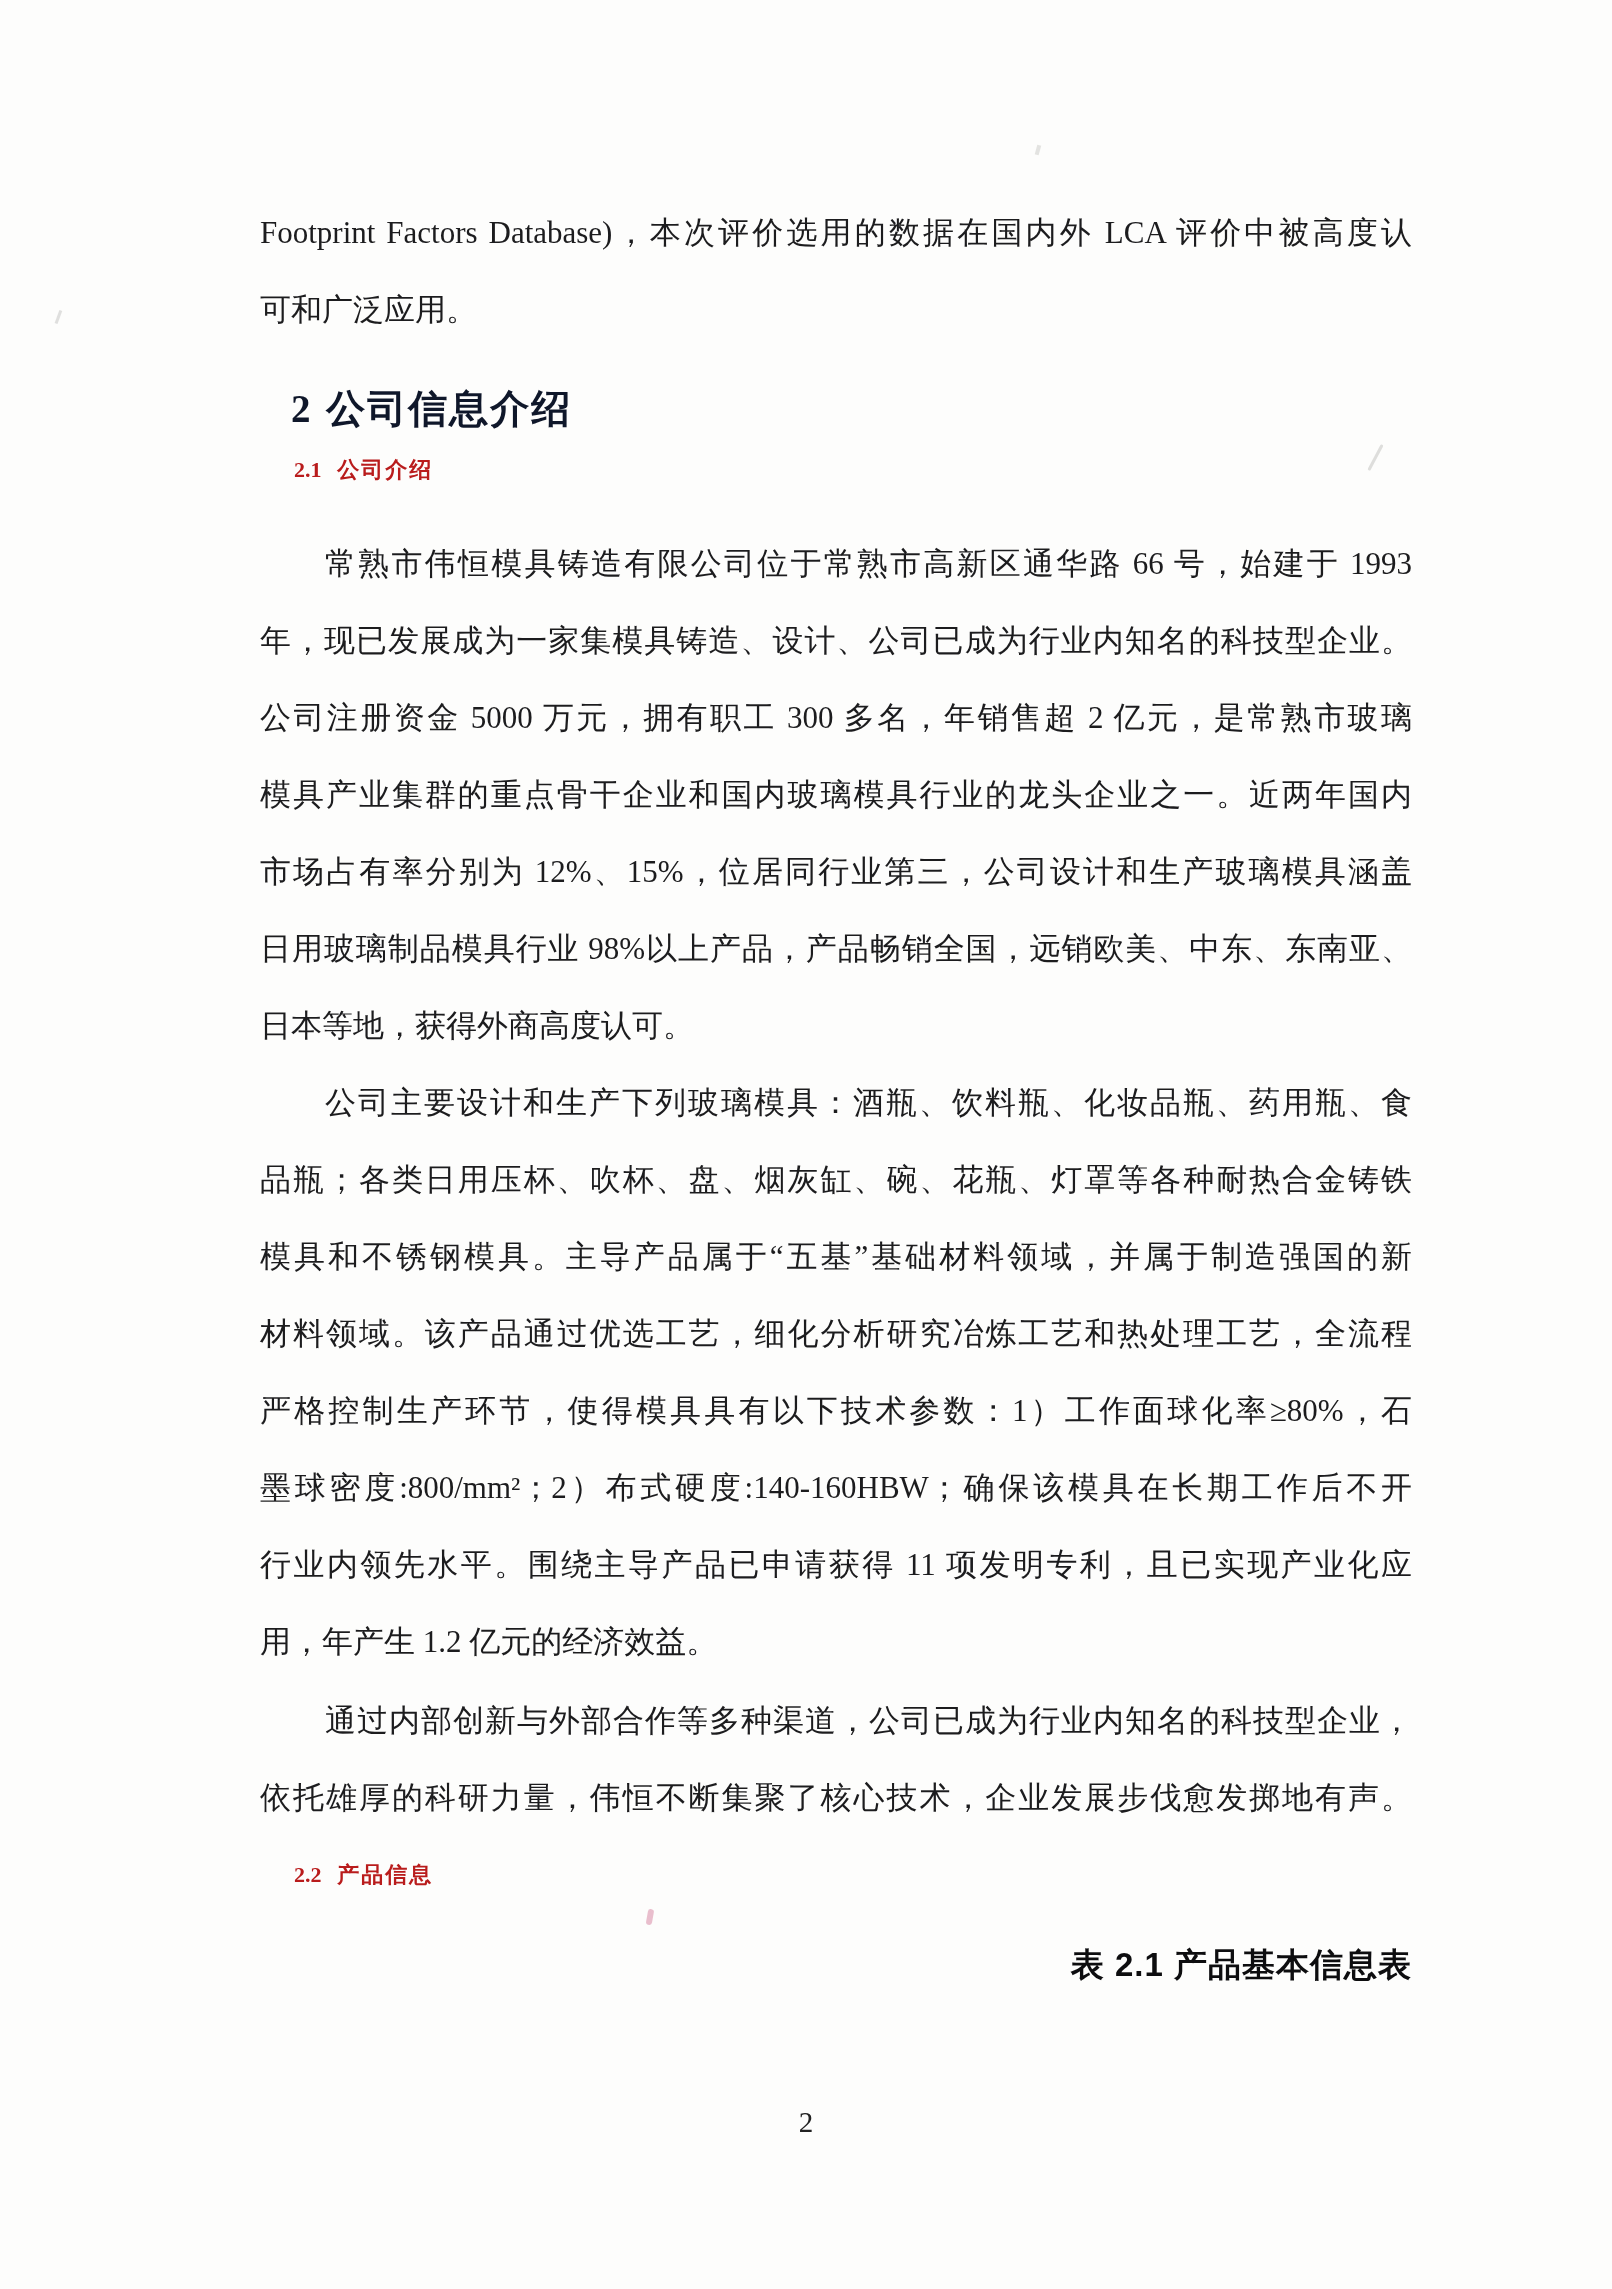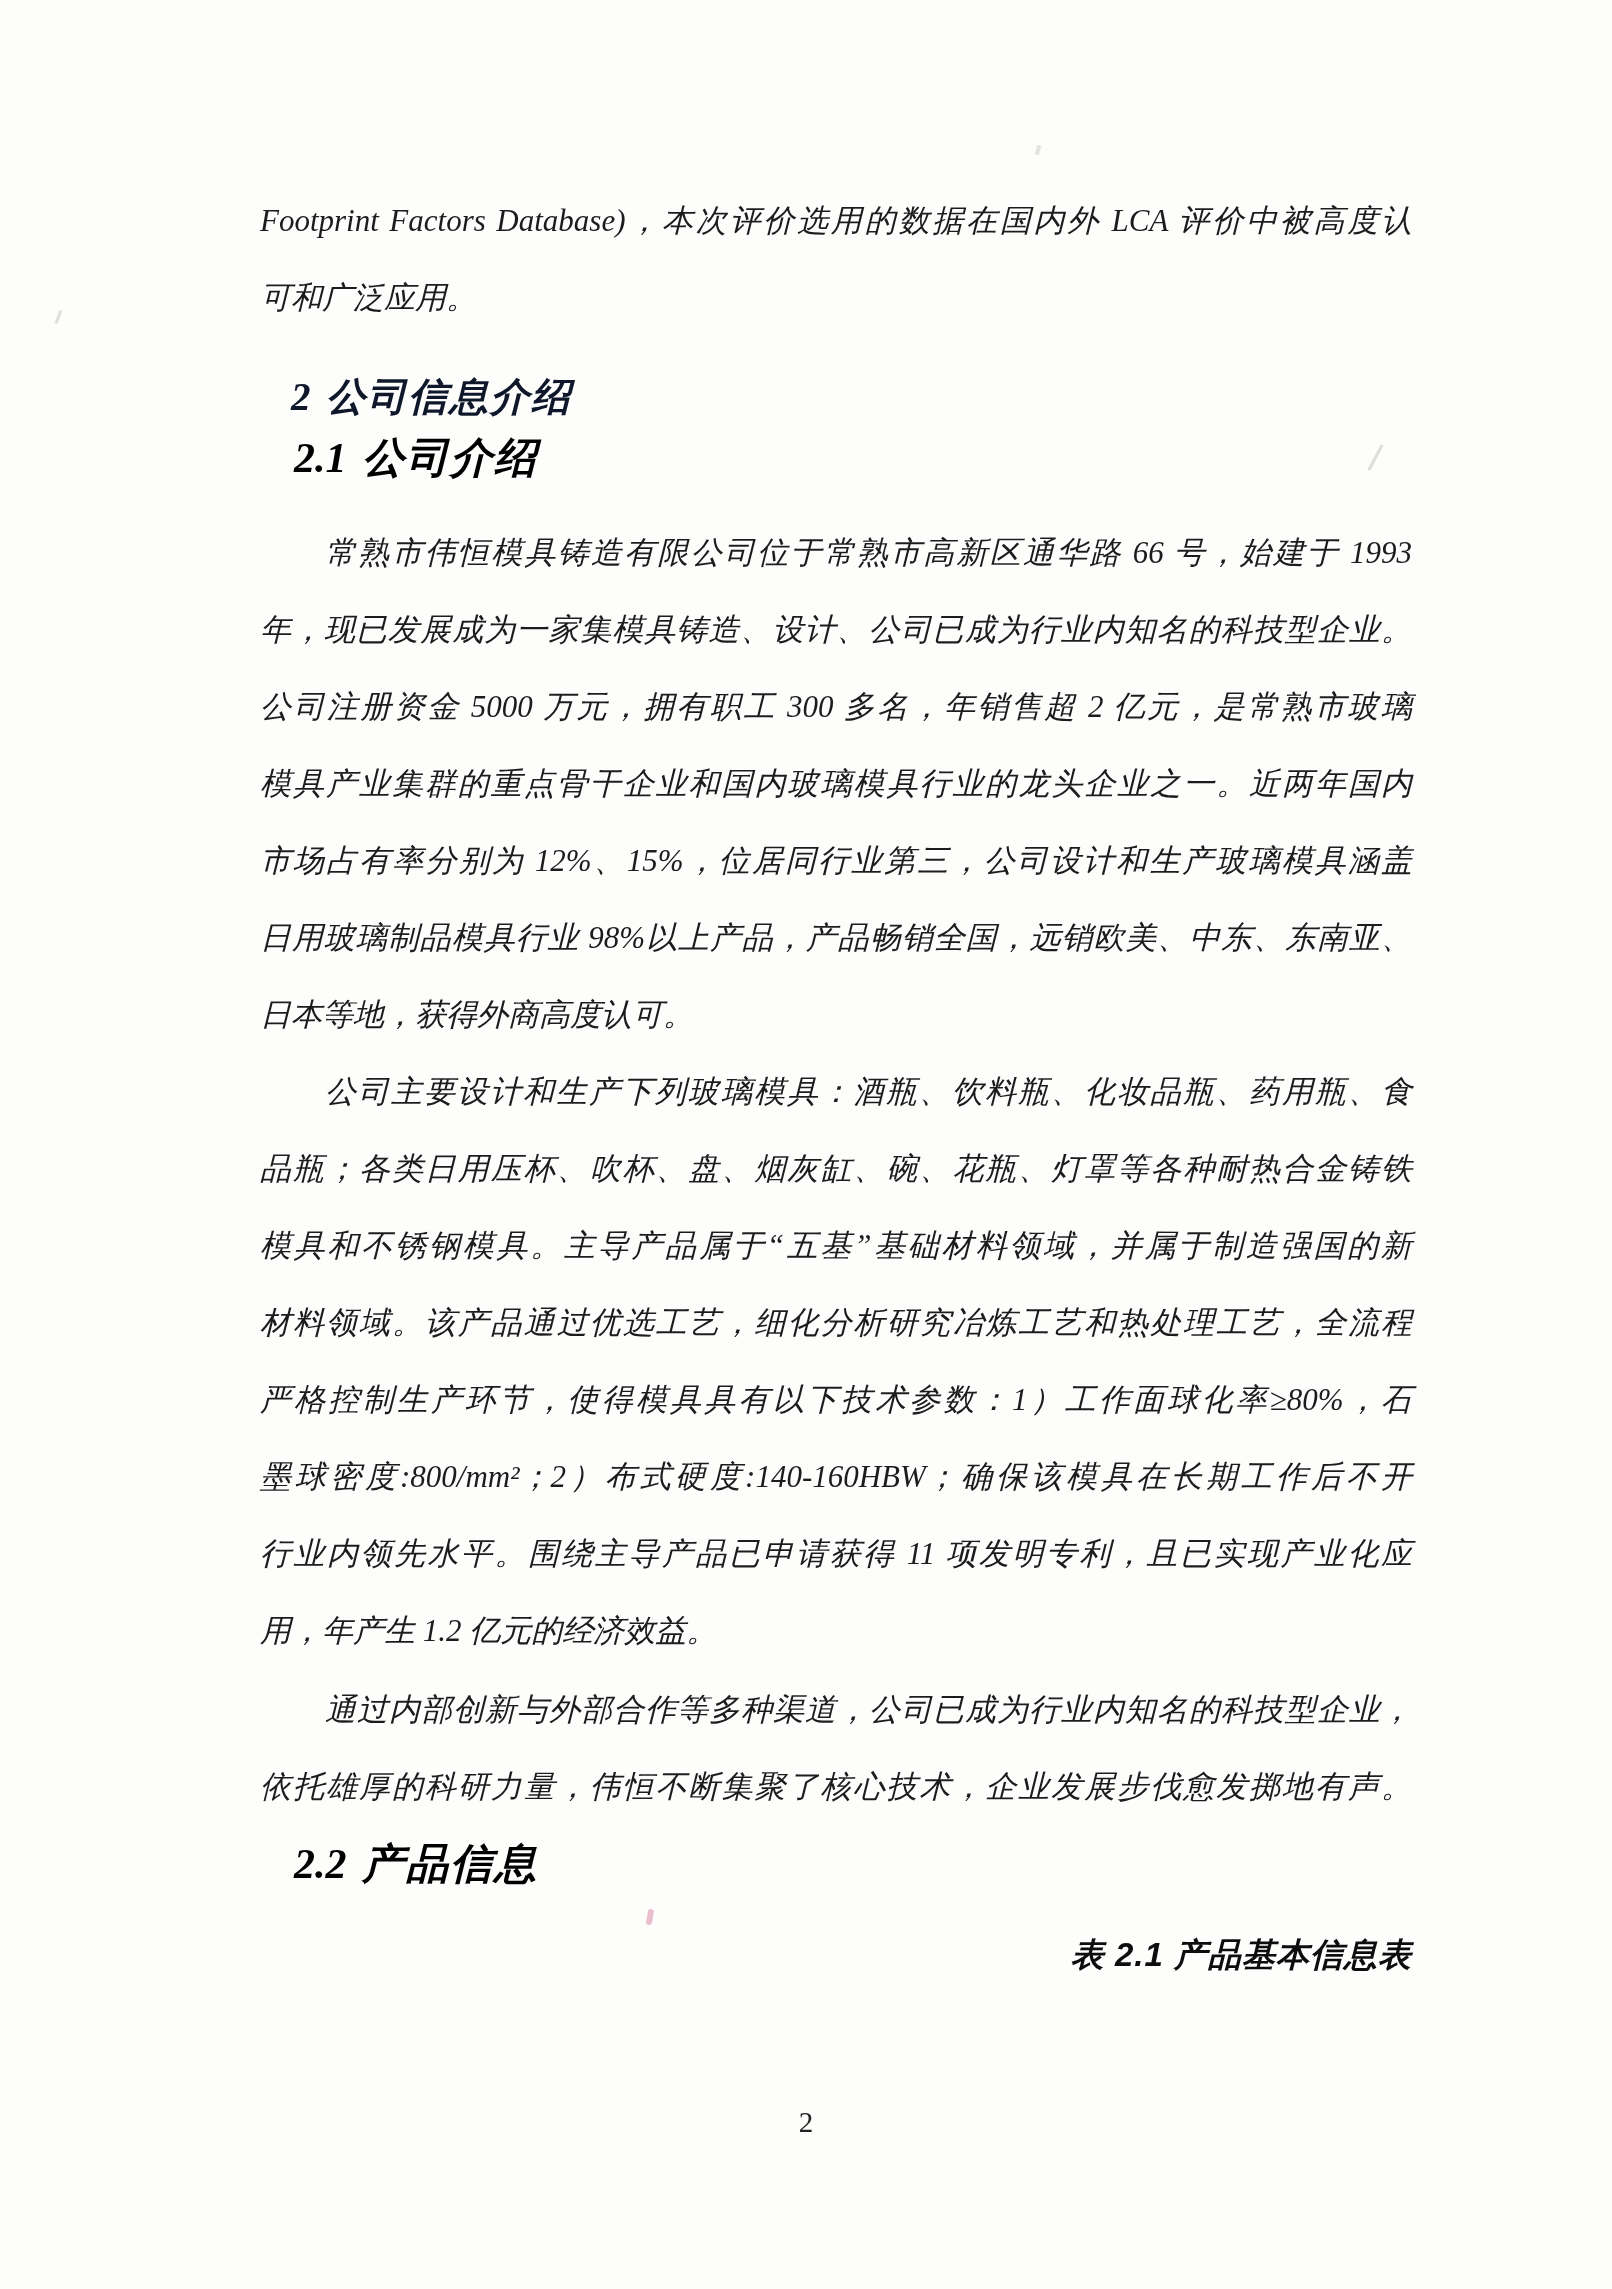--- a/index.html
+++ b/index.html
@@ -12,23 +12,22 @@
     width: 1612px;
     height: 2290px;
     background: #fdfdfc;
     overflow: hidden;
     font-family: "Liberation Serif", "DejaVu Serif", serif;
     color: #1c1c1e;
   }
   .text-block {
     position: absolute;
     left: 260px;
-    top: 182px;
+    top: 194px;
     width: 1152px;
-    font-style: italic;
   }
   .doc-line {
     font-size: 31px;
     line-height: 77px;
     text-align: left;
     white-space: normal;
   }
   .doc-line.just {
     text-align: justify;
     text-align-last: justify;
@@ -38,23 +37,23 @@
   }
   .h1 {
     margin: 31px 0 0 31px;
     font-size: 39px;
     line-height: 59px;
     color: #0f172a;
     font-weight: 700;
   }
   .h2 {
     margin: 2px 0 0 34px;
-    font-size: 42px;
+    font-size: 22px;
     line-height: 59px;
-    color: #000000;
+    color: #b91c1c;
     font-weight: 700;
   }
   .h2.h2-2 {
     margin-top: 9.8px;
   }
   .h-num {
     font-family: "Liberation Serif", "DejaVu Serif", serif;
     margin-right: 15.7px;
   }
   .h-text {

